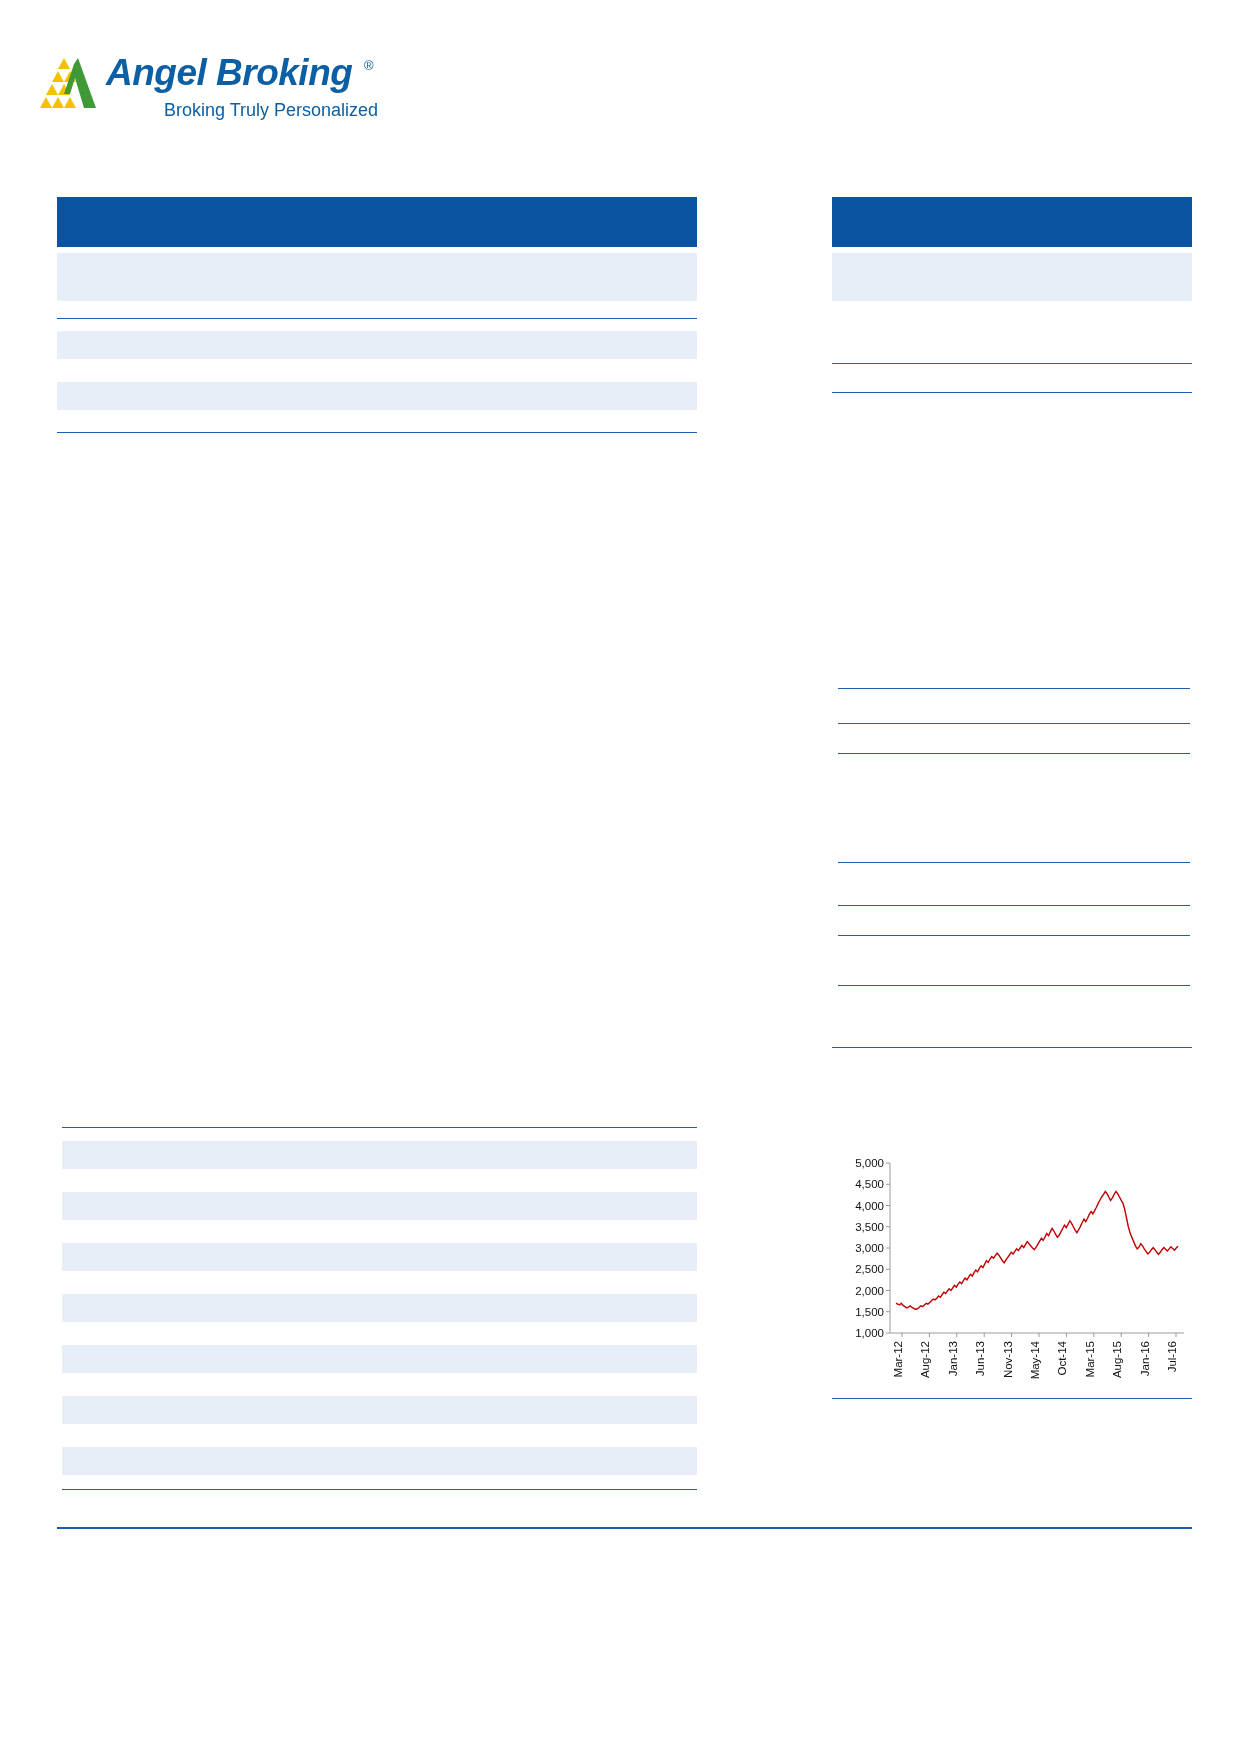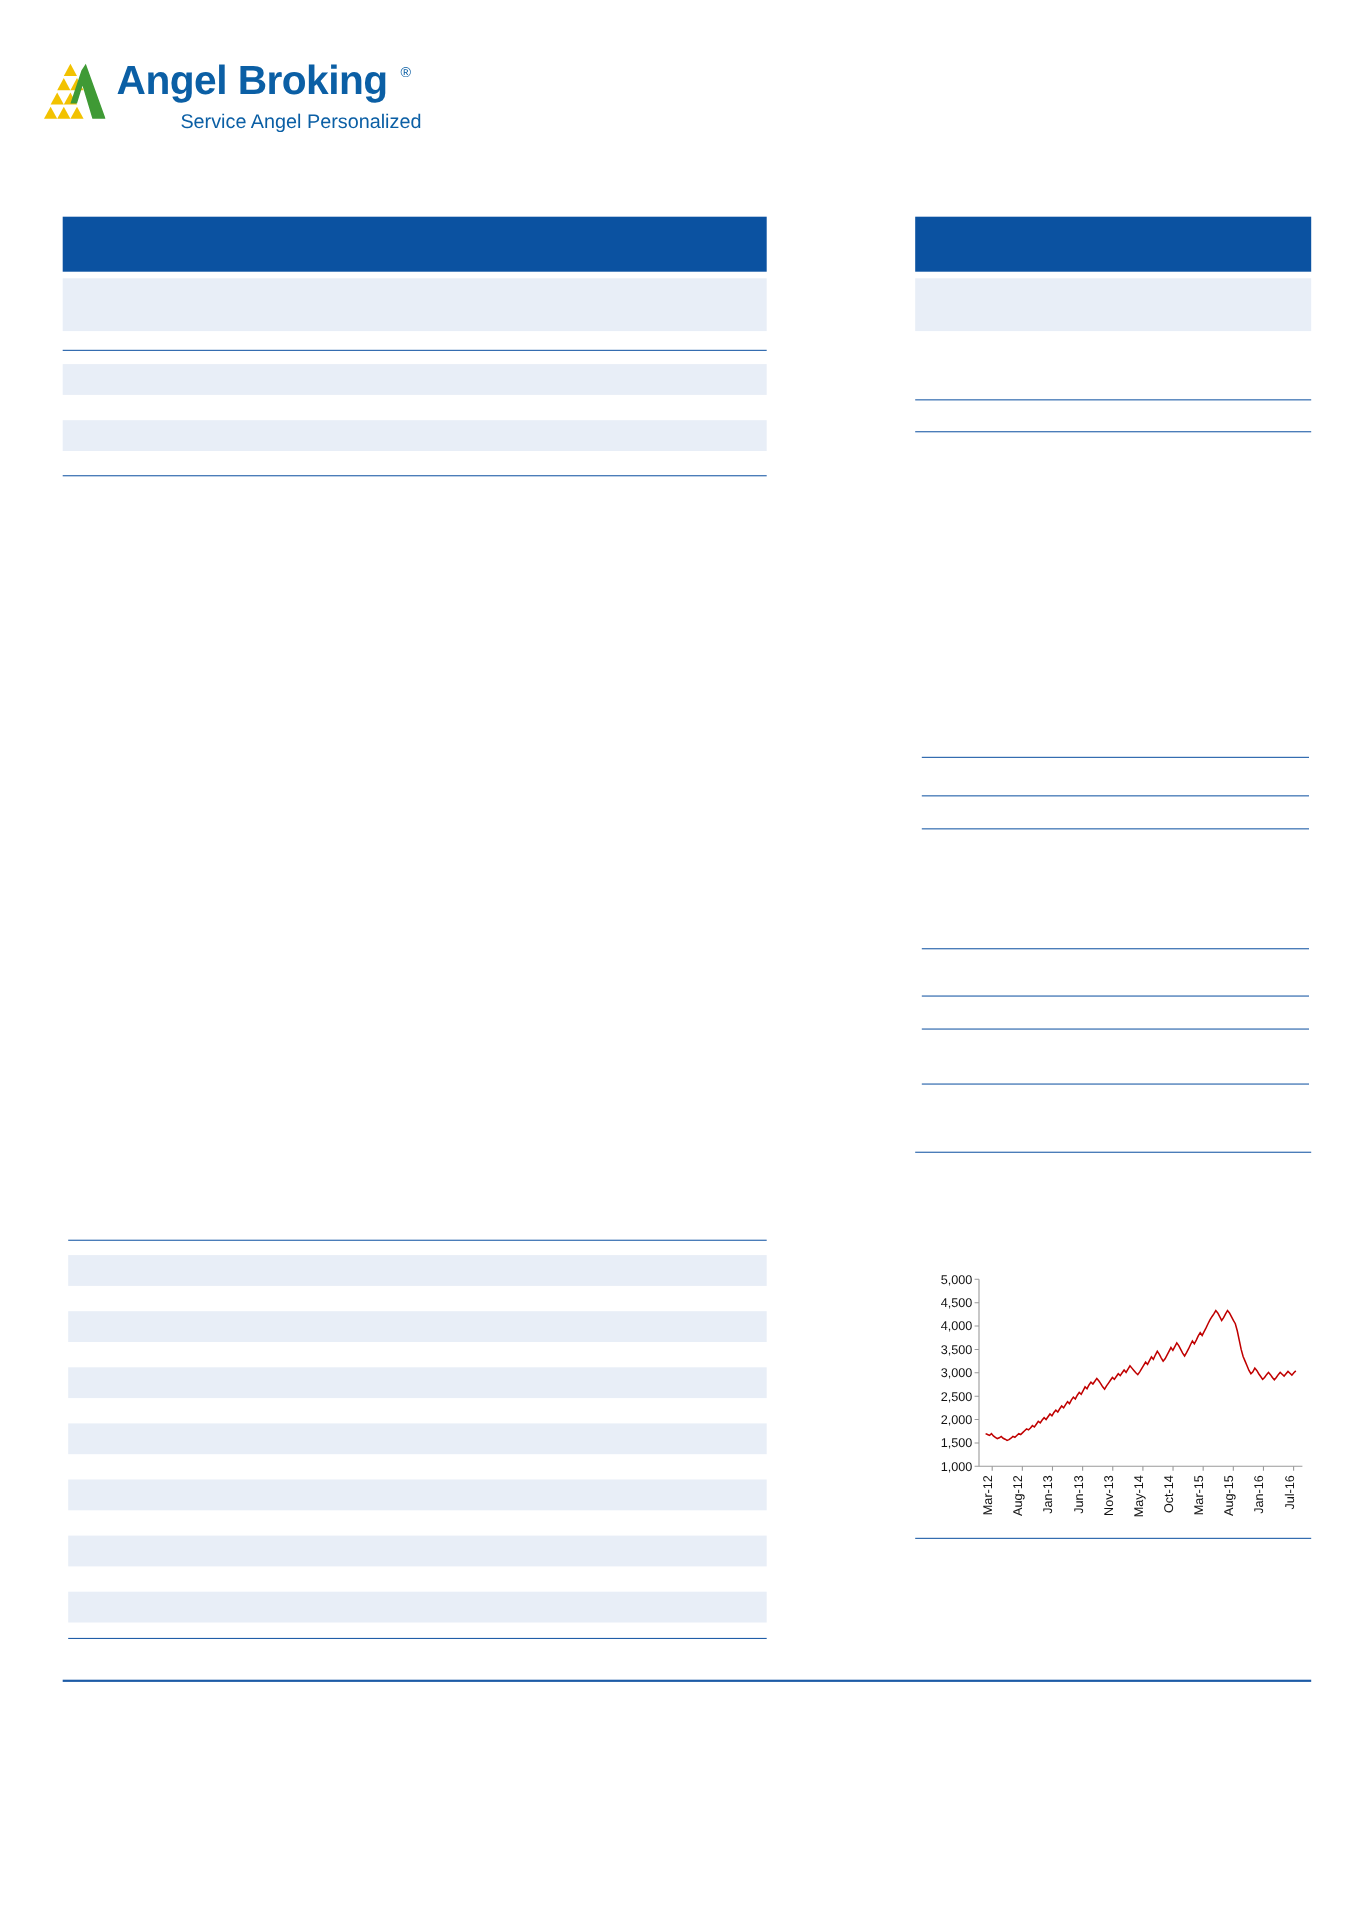--- a/index.html
+++ b/index.html
@@ -33,20 +33,21 @@
   }
   #logo-text {
     position: absolute;
     left: 72px;
     top: 0px;
     font-size: 37px;
     font-weight: bold;
     color: #0b5fa5;
     letter-spacing: -0.5px;
     white-space: nowrap;
+    font-style: italic;
   }
   #logo-reg {
     position: absolute;
     left: 330px;
     top: 6px;
     font-size: 13px;
     color: #0b5fa5;
   }
   #logo-tagline {
     position: absolute;
@@ -115,21 +116,21 @@
         <polygon points="24,41 30,52 18,52"></polygon>
         <polygon points="36,41 42,52 30,52"></polygon>
       </g>
       <g fill="#3f9a35">
         <polygon points="44,2 62,52 50,52 41,22 36,38 30,38 40,8"></polygon>
       </g>
     </svg>
   </div>
   <div id="logo-text">Angel Broking</div>
   <div id="logo-reg">®</div>
-  <div id="logo-tagline">Service Angel Personalized</div>
+  <div id="logo-tagline">Broking Truly Personalized</div>
 </div>
 
 <div class="band-blue" style="left:57px; top:197px; width:640px; height:50px;"></div>
 <div class="band-light" style="left:57px; top:253px; width:640px; height:48px;"></div>
 
 <div class="rule" style="left:57px; top:318px; width:640px;"></div>
 <div class="band-light" style="left:57px; top:331px; width:640px; height:28px;"></div>
 <div class="band-light" style="left:57px; top:382px; width:640px; height:28px;"></div>
 <div class="rule" style="left:57px; top:432px; width:640px;"></div>
 

